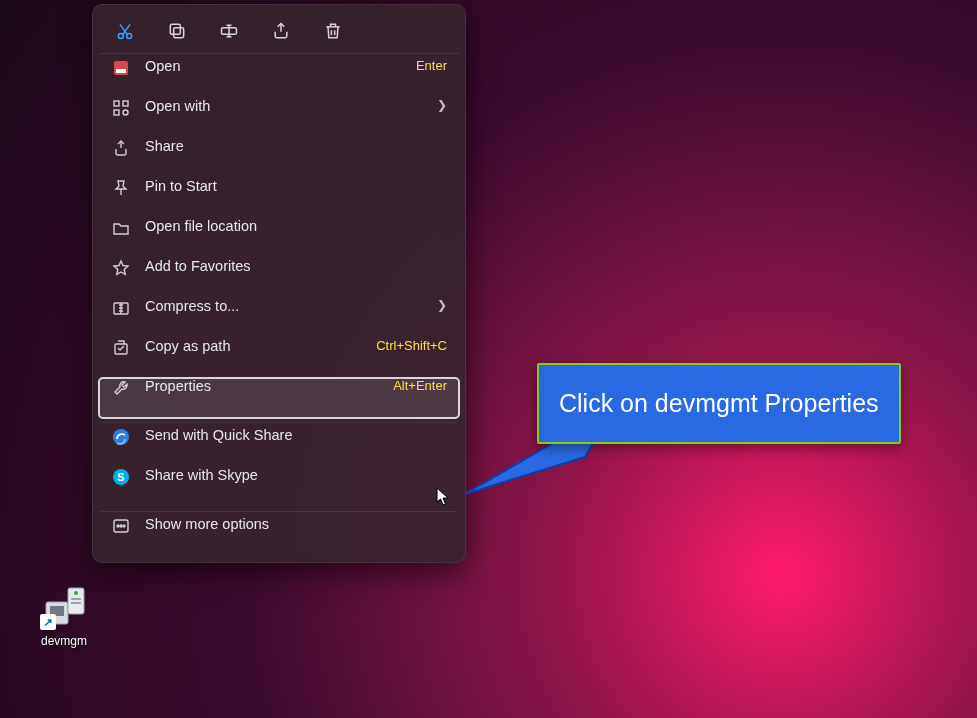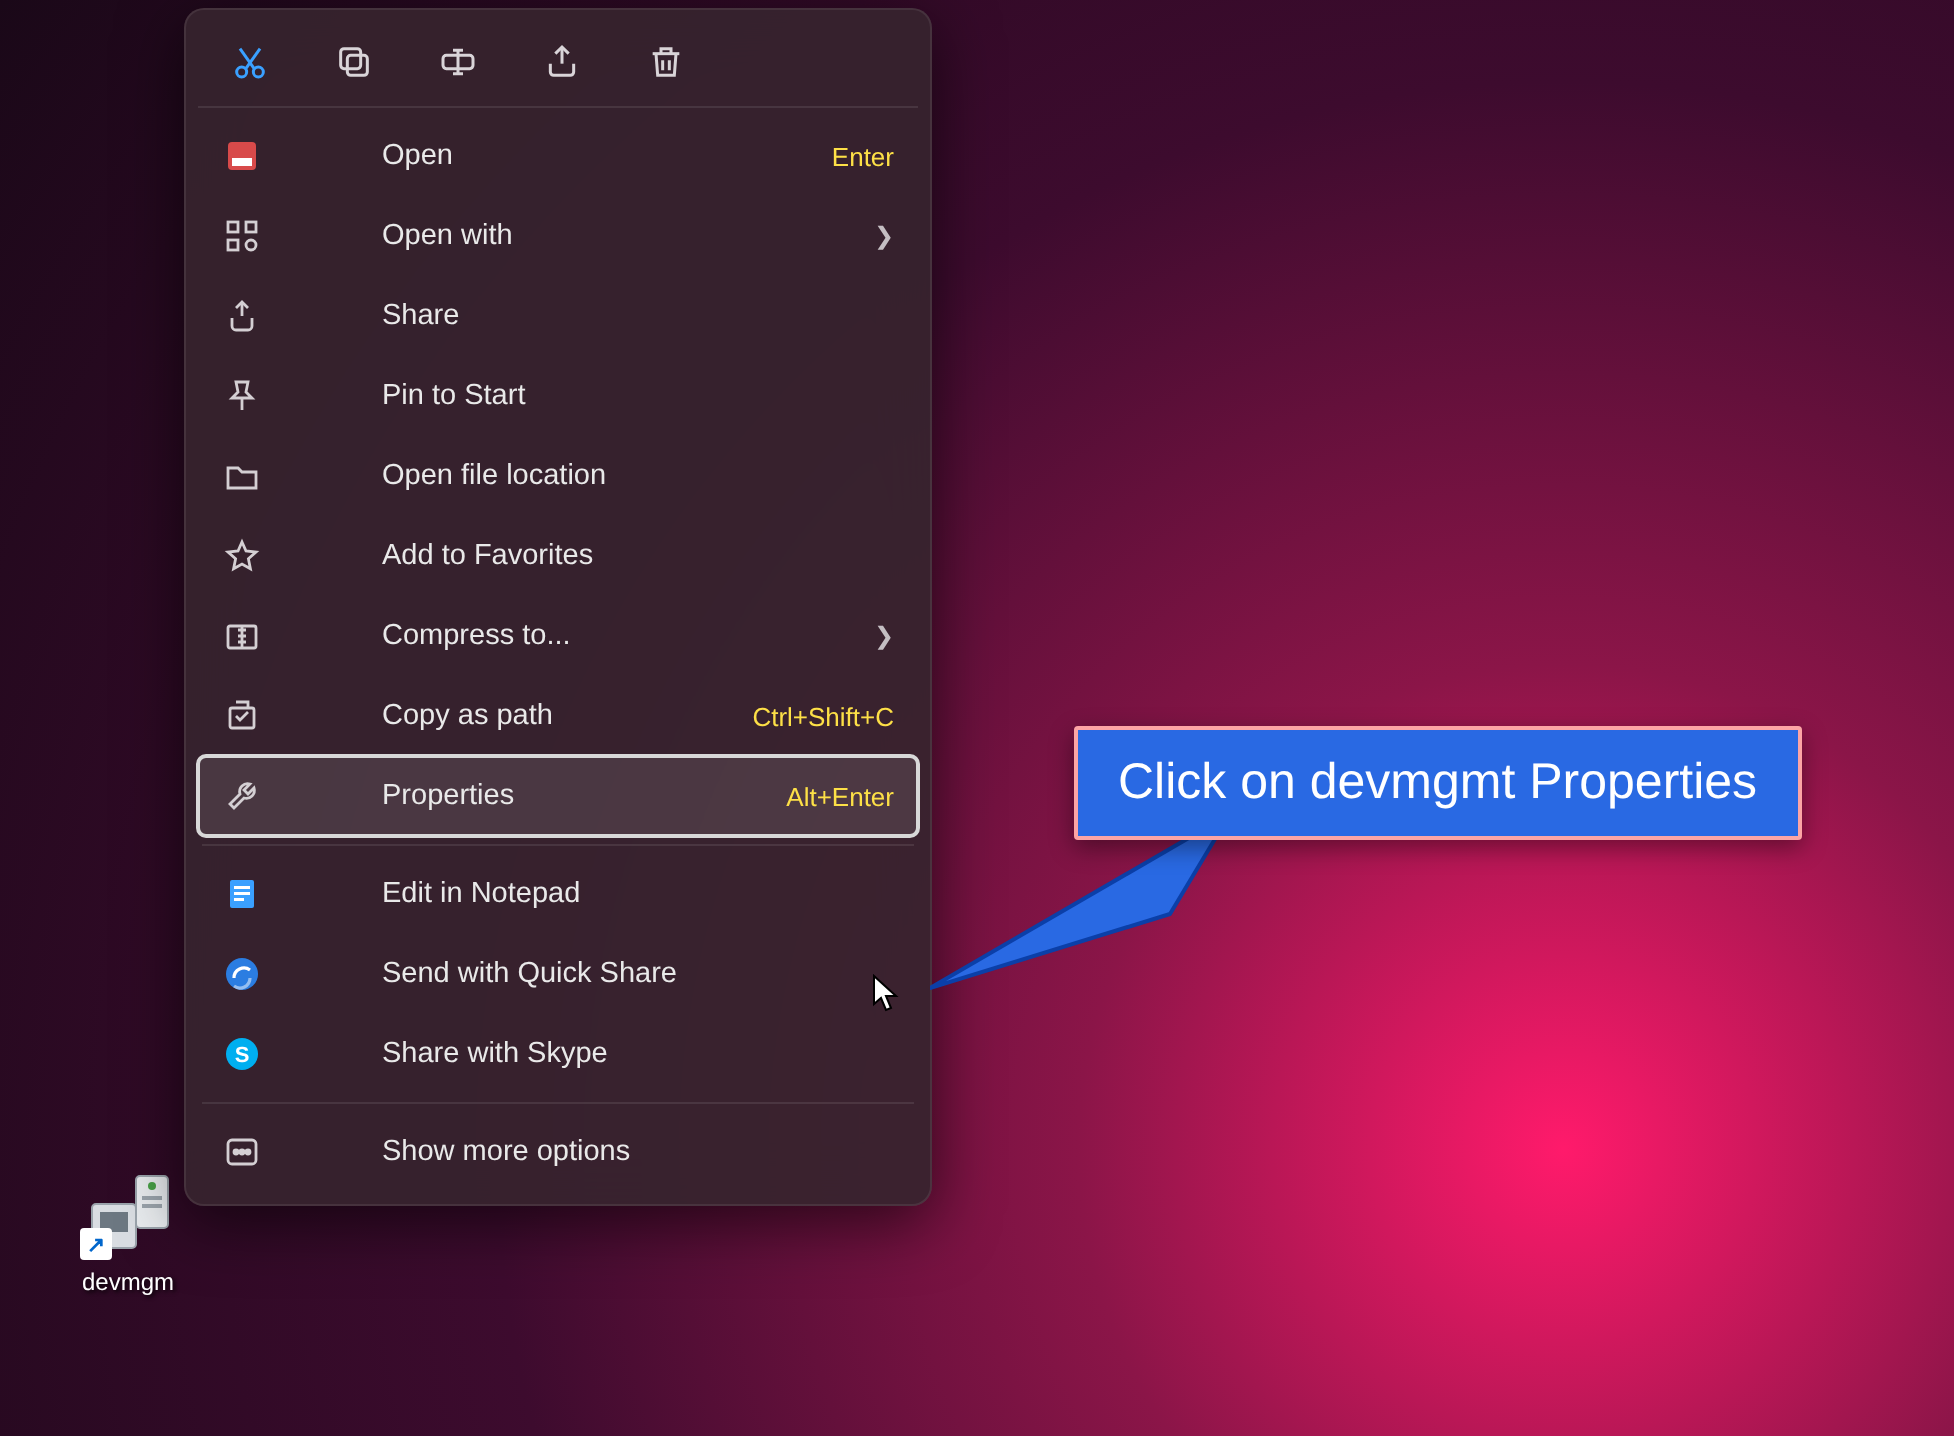--- a/index.html
+++ b/index.html
@@ -77,28 +77,27 @@
     height: 24px;
     display: flex;
     align-items: center;
     justify-content: center;
     color: #d9d4d8;
     cursor: pointer;
   }
   .action-btn.cut { color: #3aa0ff; }
   .menu-item {
     display: flex;
-    align-items: center;
+    align-items: flex-start;
     height: 40px;
     padding: 0 12px;
     border-radius: 4px;
     cursor: default;
     font-size: 14.5px;
     position: relative;
-    gap: 46px;
   }
   .menu-item.highlighted {
     background: rgba(255,255,255,0.10);
     outline: 2px solid #d8d8d8;
     outline-offset: -1px;
     border-radius: 4px;
   }
   .mi-icon {
     width: 20px;
     height: 20px;
@@ -124,24 +123,24 @@
     background: rgba(255,255,255,0.09);
     margin: 4px 2px;
   }
 
   
   .callout-box {
     position: absolute;
     left: 537px;
     top: 363px;
     background: #2969e3;
-    border: 2px solid #fca5a5;
+    border: 2px solid #84cc16;
     color: #fff;
     font-size: 25px;
-    padding: 12px 20px;
+    padding: 24px 20px;
     border-radius: 2px;
     box-shadow: 0 4px 12px rgba(0,0,0,0.4);
     white-space: nowrap;
   }
   .callout-arrow {
     position: absolute;
     left: 465px;
     top: 402px;
     width: 200px;
     height: 110px;
@@ -314,31 +313,20 @@
       <svg width="18" height="18" viewBox="0 0 18 18" fill="none" stroke="currentColor" stroke-width="1.4">
           <path d="M13 3 a4 4 0 0 0-5 5 l-5 5 2 2 5-5 a4 4 0 0 0 5-5 l-3 3-2-2 z"></path>
         </svg>
     </span>
     <span class="mi-label">Properties</span>
     <span class="mi-accel">Alt+Enter</span>
   </div>
 
   <div class="menu-divider"></div>
 
-  <div class="menu-item">
-    <span class="mi-icon">
-      <svg width="18" height="18" viewBox="0 0 18 18">
-          <rect x="3" y="2" width="12" height="14" rx="1" fill="#3aa0ff"></rect>
-          <rect x="5" y="5" width="8" height="1.5" fill="#fff"></rect>
-          <rect x="5" y="8" width="8" height="1.5" fill="#fff"></rect>
-          <rect x="5" y="11" width="5" height="1.5" fill="#fff"></rect>
-        </svg>
-    </span>
-    <span class="mi-label">Edit in Notepad</span>
-  </div>
 
   <div class="menu-item">
     <span class="mi-icon">
       <svg width="18" height="18" viewBox="0 0 18 18">
           <circle cx="9" cy="9" r="8" fill="#2b7de1"></circle>
           <path d="M5 11 a5 5 0 0 1 8-4" fill="none" stroke="#fff" stroke-width="1.6"></path>
           <path d="M13 11 a5 5 0 0 1-8 4" fill="none" stroke="#fff" stroke-width="1.6" opacity="0.5"></path>
         </svg>
     </span>
     <span class="mi-label">Send with Quick Share</span>

